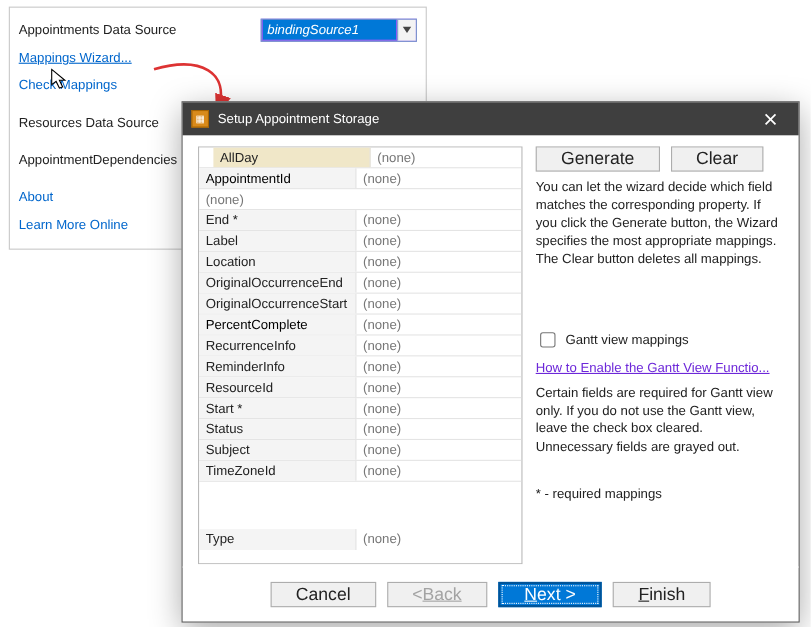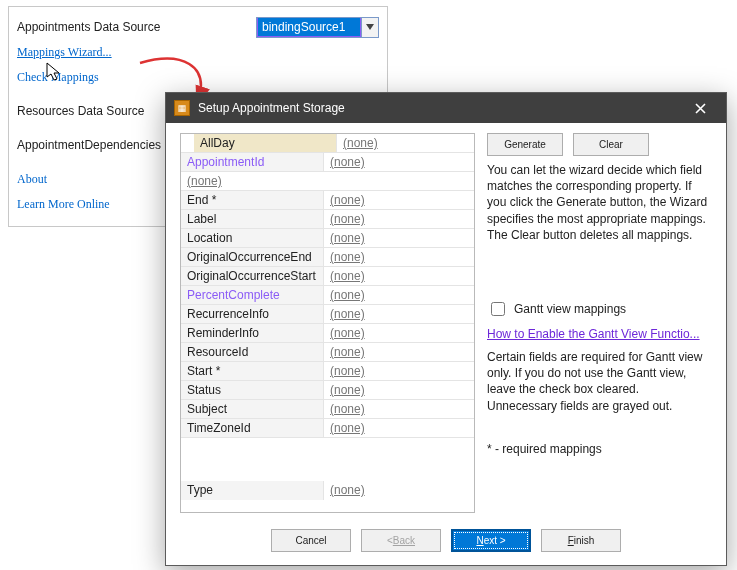--- a/index.html
+++ b/index.html
@@ -3,28 +3,28 @@
 <meta charset="utf-8">
 <style>
   * { box-sizing: border-box; font-family: "Segoe UI", Tahoma, sans-serif; }
   body { margin: 0; background: #fff; width: 737px; height: 570px; position: relative; font-size: 12px; color: #222; }
 
   
   .panel {
     position: absolute; left: 8px; top: 6px; width: 380px;
     border: 1px solid #c8c8c8; background: #fff; padding: 6px 8px 8px 8px;
   }
-  .panel .row { display: flex; align-items: center; height: 22px; margin: 3px 0; gap: 19px; }
+  .panel .row { display: flex; align-items: center; height: 22px; margin: 3px 0; }
   .panel .label { flex: 0 0 220px; }
   .panel .spacer { height: 6px; }
-  .panel a.link { color: #0066cc; text-decoration: none; cursor: pointer; font-family: Liberation Serif, serif; }
+  .panel a.link { color: #0066cc; text-decoration: none; cursor: pointer; }
   .panel a.link.active { text-decoration: underline; }
   .combo {
     flex: 1; display: flex; align-items: center; height: 21px;
-    border: 1px solid #7a99c9; background: #8b5cf6;
+    border: 1px solid #7a99c9; background: #8b5cf6; font-style: italic;
   }
   .combo .sel {
     flex: 1; background: #0078d7; color: #fff; padding: 2px 4px; margin: 1px;
   }
   .combo .drop {
     width: 17px; height: 100%; display: flex; align-items: center; justify-content: center;
     border-left: 1px solid #7a99c9; background: #f3f3f3; cursor: pointer;
   }
   .combo .drop svg { width: 8px; height: 6px; }
 
@@ -71,31 +71,31 @@
   }
   .propgrid .pg-row {
     display: flex; height: 19px; border-bottom: 1px solid #e4e4e4;
   }
   .propgrid .pg-row:last-child { border-bottom: none; margin-top: 43px; }
   .propgrid .pg-name {
     flex: 0 0 143px; padding: 2px 6px; border-right: 1px solid #e4e4e4;
     white-space: nowrap; overflow: hidden; text-overflow: ellipsis;
     background: #f4f4f4;
   }
-  .propgrid .pg-val { flex: 1; padding: 2px 6px; color: #777; text-decoration: underline; }
-  .propgrid .pg-row.disabled .pg-name { color: #8b5cf6; }
+  .propgrid .pg-val { flex: 1; padding: 2px 6px; color: #777; }
+  .propgrid .pg-row.disabled .pg-name { color: #000000; }
   .propgrid .pg-row.sel .pg-name { background: #f0e7c8; margin-left: 13px; }
 
   
   .rcol { flex: 1; display: flex; flex-direction: column; }
   .btnrow { display: flex; gap: 10px; margin-bottom: 6px; }
   .btn {
-    min-width: 76px; height: 23px; padding: 0 10px; border: 1px solid #adadad;
+    min-width: 76px; height: 23px; padding: 0 22px; border: 1px solid #adadad;
     background: #f0f0f0; cursor: pointer; display: inline-flex; align-items: center;
-    justify-content: center; font-size: 10px; color: #222;
+    justify-content: center; font-size: 16px; color: #222;
   }
   .rcol .desc { margin-bottom: 14px; line-height: 1.35; }
   .chkrow { display: flex; align-items: center; gap: 6px; margin-top: 42px; margin-bottom: 8px; }
   .chkrow input { width: 14px; height: 14px; }
   .rcol a.link { color: #6d28d9; text-decoration: underline; cursor: pointer; }
   .gdesc { margin-top: 8px; line-height: 1.35; }
   .reqnote { margin-top: 28px; }
 
   
   .bbar {

